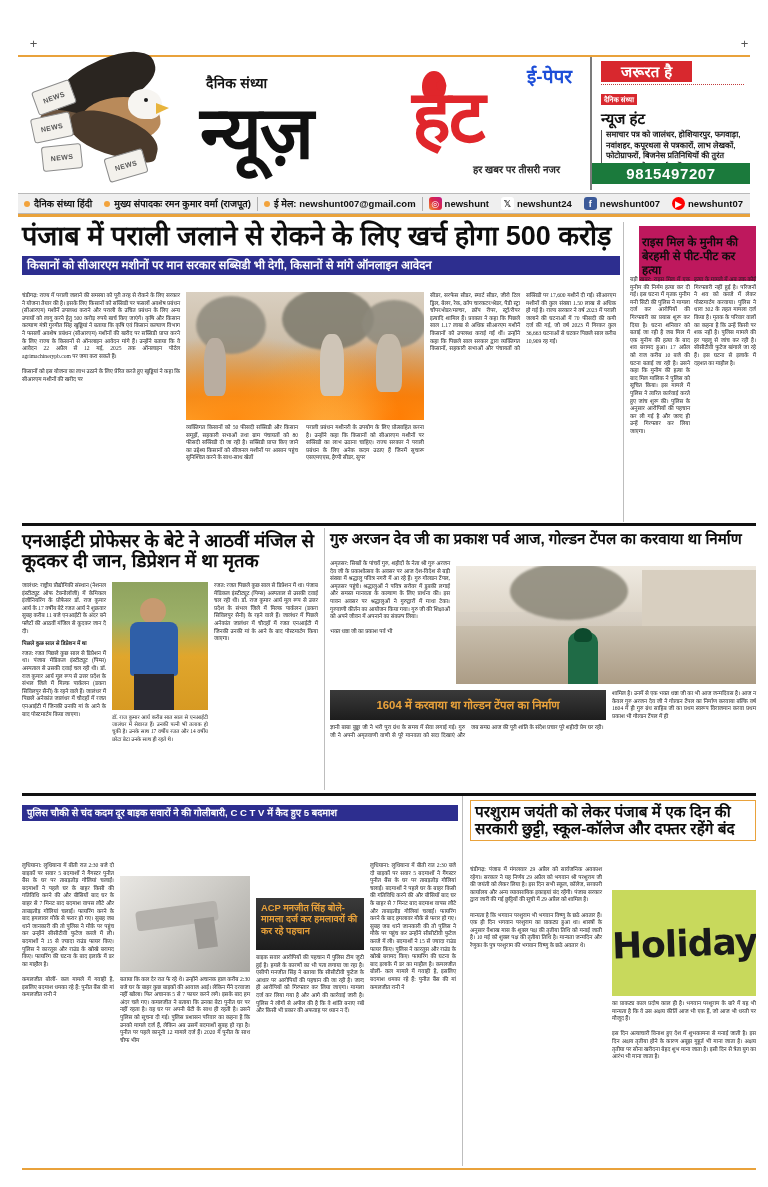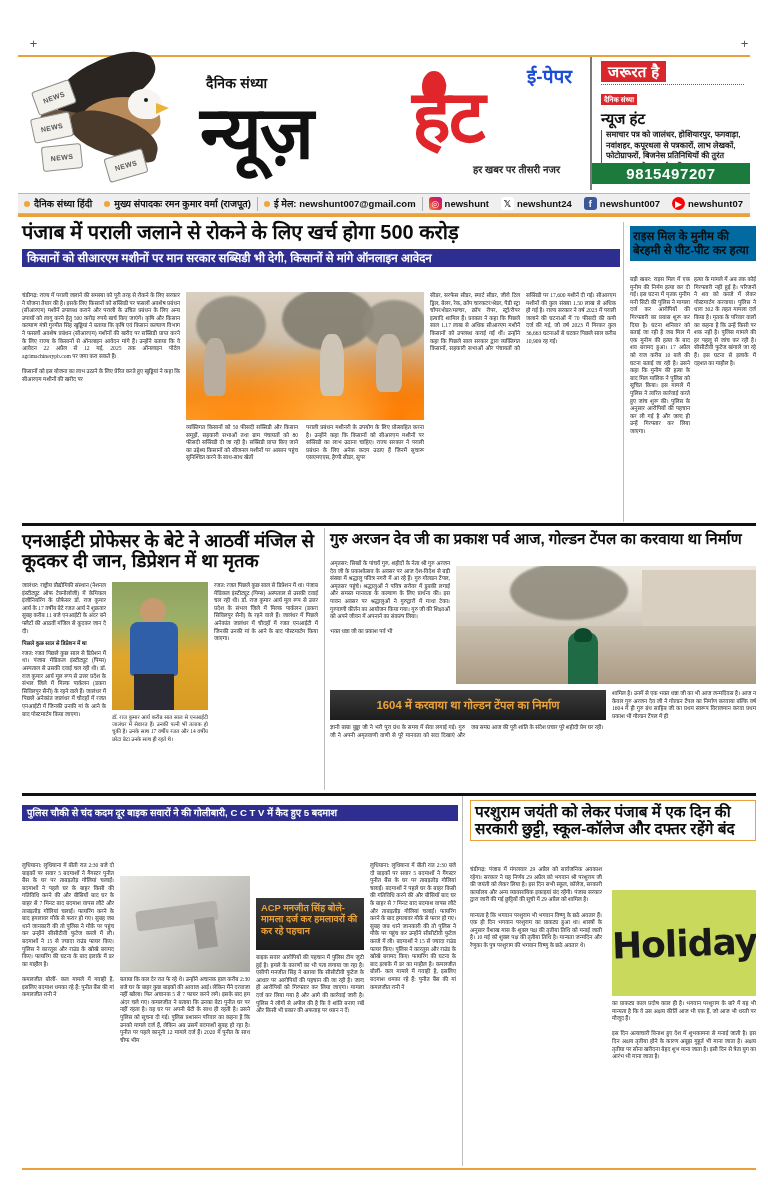--- a/index.html
+++ b/index.html
@@ -154,21 +154,21 @@
   
   .classified {
     flex: 0 0 160px;
     position: relative;
     border-left: 2px solid #7c7c7c;
     padding: 4px 6px 0 9px;
     height: 133px;
   }
   .cl-head {
     background: #d8282e; color: #fff; font-size: 15px; font-weight: 900;
-    display: inline-block; padding: 0px 7px 1px; letter-spacing: .3px;
+    display: inline-block; padding: 0px 20px 1px; letter-spacing: .3px;
   }
   .cl-dots { border-bottom: 1px dotted #c23b3b; margin: 2px 0 3px; }
   .cl-tag {
     background: #d8282e; color: #fff; font-size: 7px; font-weight: 700;
     display: inline-block; padding: 1px 3px;
   }
   .cl-name { font-size: 15px; font-weight: 900; color: #111; margin-top: 5px; line-height: 16px; }
   .cl-body {
     font-size: 8px; line-height: 10.5px; color: #1a1a1a; font-weight: 600;
     border-left: 1.5px solid #555; padding-left: 4px; margin-top: 3px;
@@ -332,21 +332,21 @@
       <span>newshunt007</span>
     </div>
     <div class="seg">
       <span class="ic yt">▶</span>
       <span>newshunt07</span>
     </div>
   </div>
   <div class="bar-orange"></div>
 
   <div class="sec" style="left:22px; top:222px; width:598px;">
-    <div class="hl" style="font-size:20px;">पंजाब में पराली जलाने से रोकने के लिए खर्च होगा 500 करोड़</div>
+    <div class="hl" style="font-size:27px;">पंजाब में पराली जलाने से रोकने के लिए खर्च होगा 500 करोड़</div>
     <div class="subhl" style="font-size:11.6px; margin-top:5px;">किसानों को सीआरएम मशीनों पर मान सरकार सब्सिडी भी देगी, किसानों से मांगे ऑनलाइन आवेदन</div>
   </div>
 
   <div class="sec" style="left:22px; top:292px; width:158px; height:228px;">
     <div class="body" style="white-space:pre-line;">चंडीगढ़: राज्य में पराली जलाने की समस्या को पूरी तरह से रोकने के लिए सरकार ने योजना तैयार की है। इसके लिए किसानों को सब्सिडी पर फसलों अवशेष प्रबंधन (सीआरएम) मशीनें उपलब्ध कराने और पराली के उचित प्रबंधन के लिए अन्य उपायों को लागू करने हेतु 500 करोड़ रुपये खर्च किए जाएंगे। कृषि और किसान कल्याण मंत्री गुरमीत सिंह खुड्डियां ने बताया कि कृषि एवं किसान कल्याण विभाग ने फसलों अवशेष प्रबंधन (सीआरएम) मशीनों की खरीद पर सब्सिडी प्राप्त करने के लिए राज्य के किसानों से ऑनलाइन आवेदन मांगे हैं। उन्होंने बताया कि वे आवेदन 22 अप्रैल से 12 मई, 2025 तक ऑनलाइन पोर्टल agrimachinerypb.com पर जमा करा सकते हैं।
 
 किसानों को इस योजना का लाभ उठाने के लिए प्रेरित करते हुए खुड्डियां ने कहा कि सीआरएम मशीनों की खरीद पर</div>
   </div>
 
   <div class="photo ph-fire sec" style="left:186px; top:292px; width:238px; height:128px;">
@@ -365,21 +365,21 @@
     <div class="body">पराली प्रबंधन मशीनरी के उपयोग के लिए प्रोत्साहित करना है। उन्होंने कहा कि किसानों को सीआरएम मशीनों पर सब्सिडी का लाभ उठाना चाहिए। राज्य सरकार ने पराली प्रबंधन के लिए अनेक कदम उठाए हैं जिनमें सुचारू एसएमएएस, हैप्पी सीडर, सुपर</div>
   </div>
 
   <div class="sec" style="left:430px; top:292px; width:186px; height:228px;">
     <div class="body cols2">सीडर, सरफेस सीडर, स्मार्ट सीडर, जीरो टिल ड्रिल, बेलर, रेक, क्रॉप चारकटर/श्रेडर, पैडी स्ट्रा चॉपर/शेडर/मल्चर, क्रॉप रीपर, स्ट्रॉ/रीपर इत्यादि शामिल हैं। प्रवक्ता ने कहा कि पिछले साल 1.17 लाख से अधिक सीआरएम मशीनें किसानों को उपलब्ध कराई गईं थीं। उन्होंने कहा कि पिछले साल सरकार द्वारा व्यक्तिगत किसानों, सहकारी सभाओं और पंचायतों को सब्सिडी पर 17,600 मशीनें दी गईं। सीआरएम मशीनों की कुल संख्या 1.50 लाख से अधिक हो गई है। राज्य सरकार ने वर्ष 2023 में पराली जलाने की घटनाओं में 70 फीसदी की कमी दर्ज की गई, जो वर्ष 2023 में गिरकर कुल 36,663 घटनाओं से घटकर पिछले साल करीब 10,909 रह गईं।</div>
   </div>
 
   <div class="sec vline" style="left:623px; top:222px; height:300px;"></div>
 
   <div class="sec" style="left:630px; top:226px; width:126px;">
-    <div class="hl" style="font-size:11.6px; background:#0369a1; padding:3px 3px 4px; line-height:1.22;">राइस मिल के मुनीम की बेरहमी से पीट-पीट कर हत्या</div>
+    <div class="hl" style="font-size:11.6px; background:#be185d; padding:9px 3px 4px; line-height:1.22;margin-left:9px;">राइस मिल के मुनीम की बेरहमी से पीट-पीट कर हत्या</div>
   </div>
   <div class="sec" style="left:630px; top:276px; width:60px; height:244px;">
     <div class="body">बड़ी खबर: राइस मिल में एक मुनीम की निर्मम हत्या कर दी गई। इस घटना में मृतक मुनीम मनी सिटी की पुलिस ने मामला दर्ज कर आरोपियों की गिरफ्तारी का प्रयास शुरू कर दिया है। घटना शनिवार को बताई जा रही है जब मिल में एक मुनीम की हत्या के बाद शव बरामद हुआ। 17 अप्रैल को राज करीब 10 बजे की घटना बताई जा रही है। उसने कहा कि मुनीम की हत्या के बाद मिल मालिक ने पुलिस को सूचित किया। इस मामले में पुलिस ने त्वरित कार्रवाई करते हुए जांच शुरू की। पुलिस के अनुसार आरोपियों की पहचान कर ली गई है और जल्द ही उन्हें गिरफ्तार कर लिया जाएगा।</div>
   </div>
   <div class="sec" style="left:694px; top:276px; width:62px; height:244px;">
     <div class="body">हत्या के मामले में अब तक कोई गिरफ्तारी नहीं हुई है। परिजनों ने शव को कब्जे में लेकर पोस्टमार्टम करवाया। पुलिस ने धारा 302 के तहत मामला दर्ज किया है। मृतक के परिवार वालों का कहना है कि उन्हें किसी पर शक नहीं है। पुलिस मामले की हर पहलू से जांच कर रही है। सीसीटीवी फुटेज खंगाले जा रहे हैं। इस घटना से इलाके में दहशत का माहौल है।</div>
   </div>
 
   <div class="sec rule-thick" style="left:22px; top:523px; width:734px;"></div>
 

